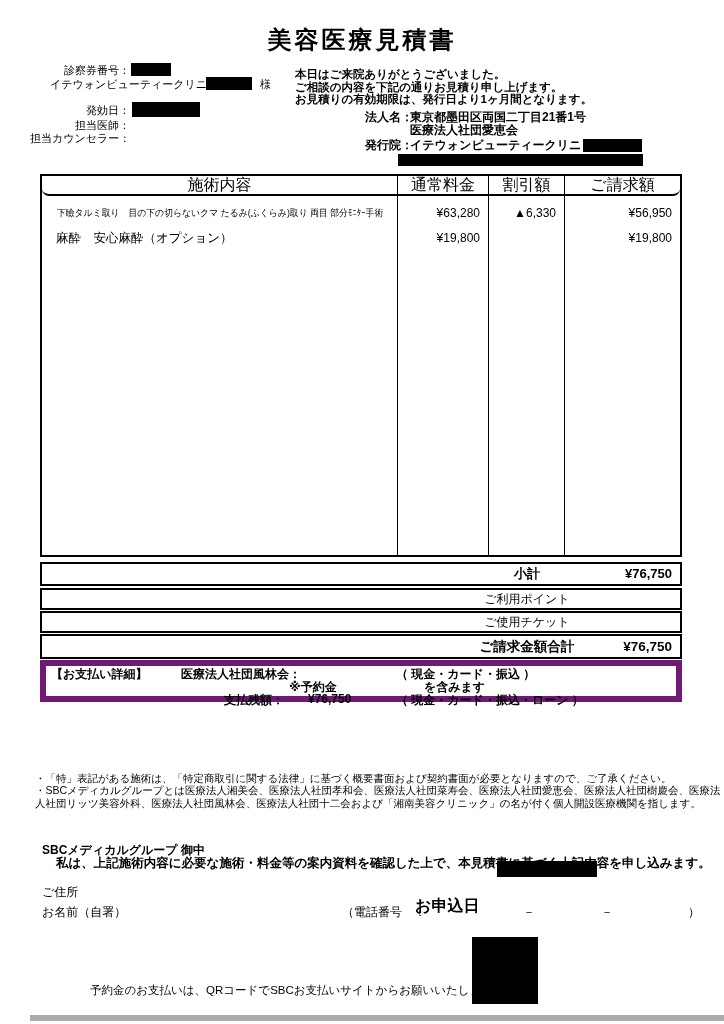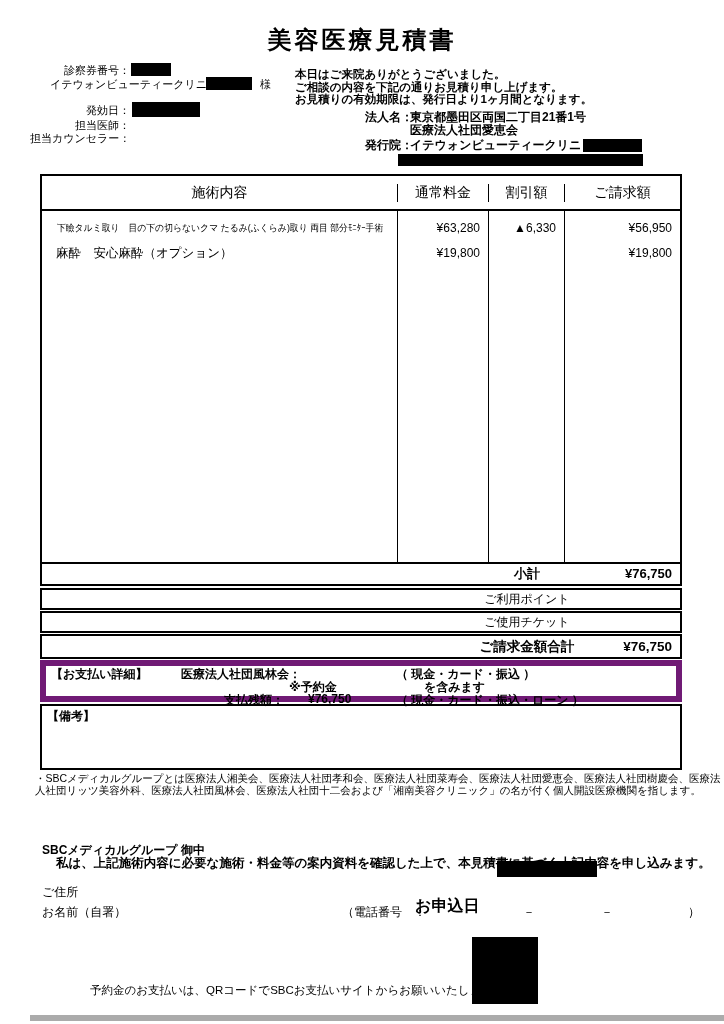--- a/index.html
+++ b/index.html
@@ -12,21 +12,21 @@
   
   .title { top:24px; left:0; width:724px; text-align:center; font-size:24px; letter-spacing:3px; }
   .hl { font-size:11px; }
   .hl-r { text-align:right; width:100px; left:30px; }
   .greet { font-size:11.5px; font-weight:700; left:295px; }
   .corp-label { left:365px; font-size:12px; font-weight:700; }
   .corp-val { left:410px; font-size:12px; font-weight:700; }
 
   
   .est-table { position:absolute; left:40px; top:174px; width:642px; border:2px solid #000; background:#fff; }
-  .t-head { display:flex; height:35px; border-bottom:2px solid #000; align-items:center; font-size:14px; }
+  .t-head { display:flex; height:20px; border-bottom:2px solid #000; align-items:center; font-size:16px;border-radius:7px; }
   .t-body { display:flex; height:359px; }
   .c1 { width:356px; border-right:1px solid #000; }
   .c2 { width:91px;  border-right:1px solid #000; }
   .c3 { width:76px;  border-right:1px solid #000; }
   .c4 { flex:1; }
   .t-head > div { text-align:center; }
   .cell-r { text-align:right; padding-right:8px; font-size:12px; }
   .body-col { padding-top:5px; }
   .item-sm { font-size:9.5px; height:24px; line-height:24px; padding-left:16px; white-space:nowrap; transform:scaleX(.93); transform-origin:left center; }
   .item-lg { font-size:12.5px; height:26px; line-height:26px; padding-left:14px; white-space:nowrap; }
@@ -132,25 +132,23 @@
     <span style="left:5px; top:0;">【お支払い詳細】</span>
     <span style="left:135px; top:0;">医療法人社団風林会：</span>
     <span style="left:350px; top:0;">（ 現金・カード・振込 ）</span>
     <span style="left:243px; top:13px;">※予約金</span>
     <span style="left:378px; top:13px;">を含みます</span>
     <span style="left:178px; top:26px;">支払残額：</span>
     <span style="left:262px; top:26px;">¥76,750</span>
     <span style="left:350px; top:26px;">（ 現金・カード・振込・ローン ）</span>
   </div>
 
-  <div class="rem-box">
-    <span class="abs" style="left:5px; top:2px; font-size:12px; font-weight:700;">【備考】</span>
-  </div>
 
   <div class="notes">
+    <div style="white-space:normal;">・「特」表記がある施術は、「特定商取引に関する法律」に基づく概要書面および契約書面が必要となりますので、ご了承ください。</div>
     <div style="white-space:normal;">・SBCメディカルグループとは医療法人湘美会、医療法人社団孝和会、医療法人社団菜寿会、医療法人社団愛恵会、医療法人社団樹慶会、医療法人社団リッツ美容外科、医療法人社団風林会、医療法人社団十二会および「湘南美容クリニック」の名が付く個人開設医療機関を指します。</div>
   </div>
 
   <div class="abs w600" style="left:42px; top:842px; font-size:12px;">SBCメディカルグループ 御中</div>
   <div class="abs w600" style="left:56px; top:855px; font-size:12.5px;">私は、上記施術内容に必要な施術・料金等の案内資料を確認した上で、本見積書に基づく上記内容を申し込みます。</div>
 
   <div class="abs w600" style="left:415px; top:896px; font-size:16px;">お申込日</div>
   <div class="redact" style="left:497px; top:861px; width:100px; height:16px;"></div>
 
   <div class="abs" style="left:42px; top:884px; font-size:12px;">ご住所</div>

